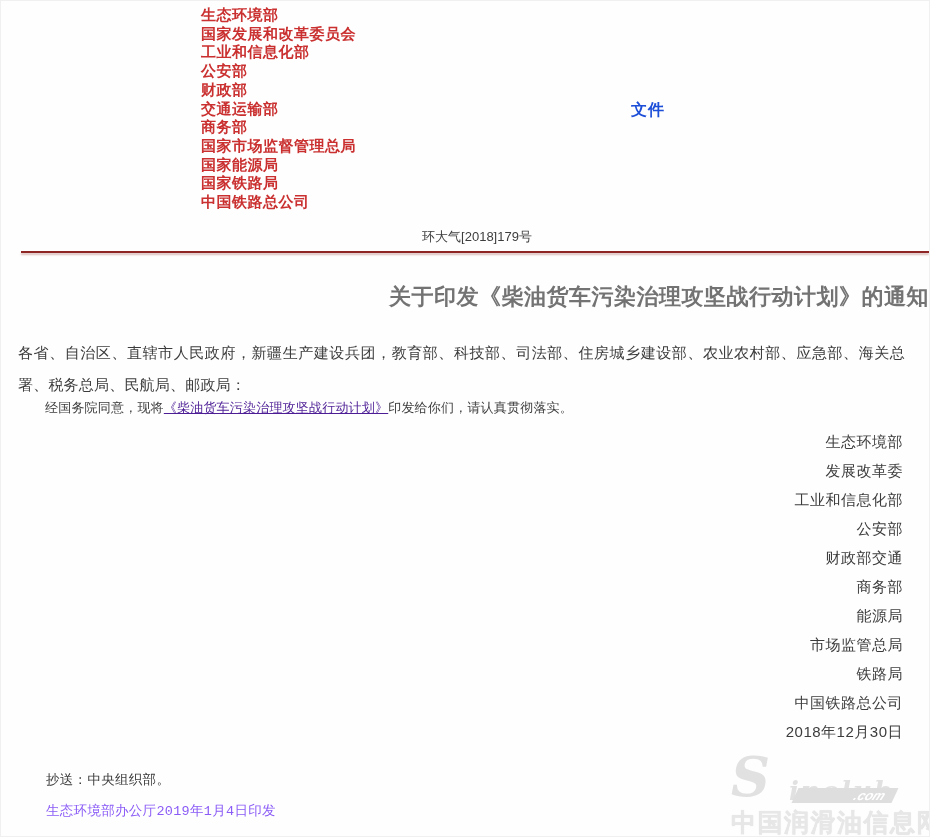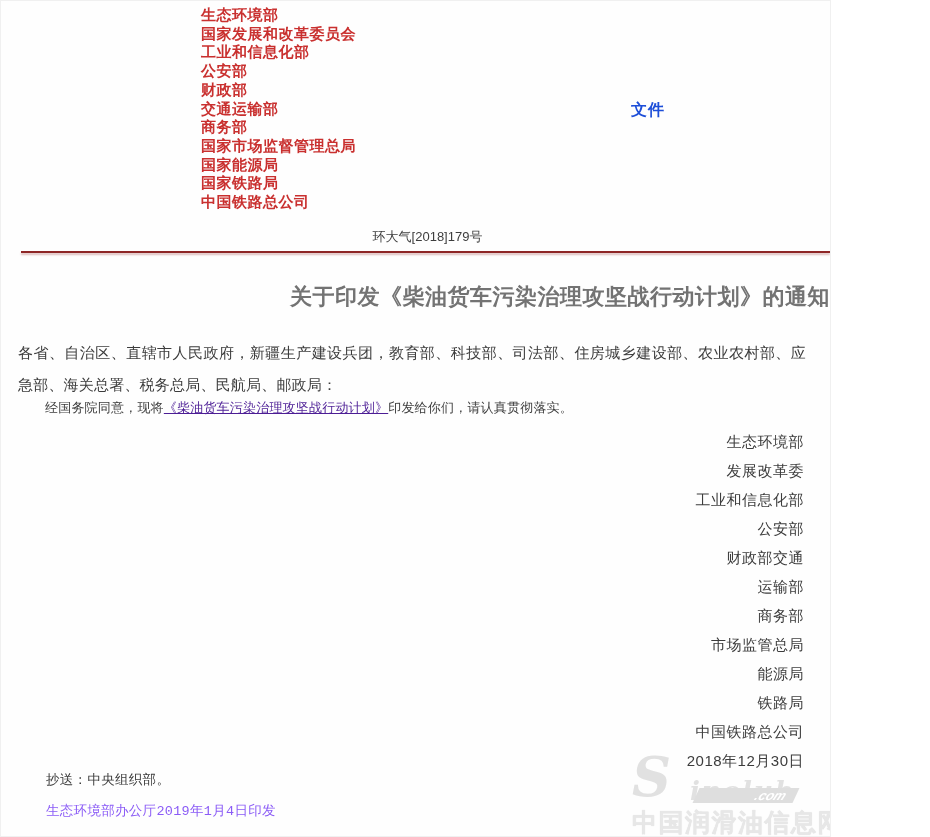--- a/index.html
+++ b/index.html
@@ -1,17 +1,17 @@
 <!DOCTYPE html>
 <html><head>
 <meta charset="utf-8">
 <style>
   html,body { margin:0; padding:0; background:#fff; }
   .page {
-    position:relative; width:831px; height:837px; background:#fefefe;
+    position:relative; width:930px; height:837px; background:#fefefe;
     border:1px solid #f0f0f0; box-sizing:border-box; overflow:hidden;
     font-family:"Liberation Sans", sans-serif;
   }
   .agencies {
     position:absolute; left:200px; top:5px;
     font-weight:bold; font-size:15px; line-height:18.7px;
     color:#c9302f; letter-spacing:0.5px;
   }
   .file-label {
     position:absolute; left:630px; top:99px;
@@ -107,24 +107,23 @@
   <p class="recipients">各省、自治区、直辖市人民政府，新疆生产建设兵团，教育部、科技部、司法部、住房城乡建设部、农业农村部、应急部、海关总署、税务总局、民航局、邮政局：</p>
 
   <p class="body-para"><span>经国务院同意，现将</span><a class="doc-link">《柴油货车污染治理攻坚战行动计划》</a><span>印发给你们，请认真贯彻落实。</span></p>
 
   <div class="signatures">
     <div>生态环境部</div>
     <div>发展改革委</div>
     <div>工业和信息化部</div>
     <div>公安部</div>
     <div>财政部交通</div>
-    <div>运输部</div>
     <div>商务部</div>
+    <div>能源局</div>
     <div>市场监管总局</div>
-    <div>能源局</div>
     <div>铁路局</div>
     <div>中国铁路总公司</div>
     <div>2018年12月30日</div>
   </div>
 
   <div class="cc-line">抄送：中央组织部。</div>
   <div class="issue-line">生态环境部办公厅2019年1月4日印发</div>
 
   <div class="watermark">
     <span class="wm-s">S</span>

